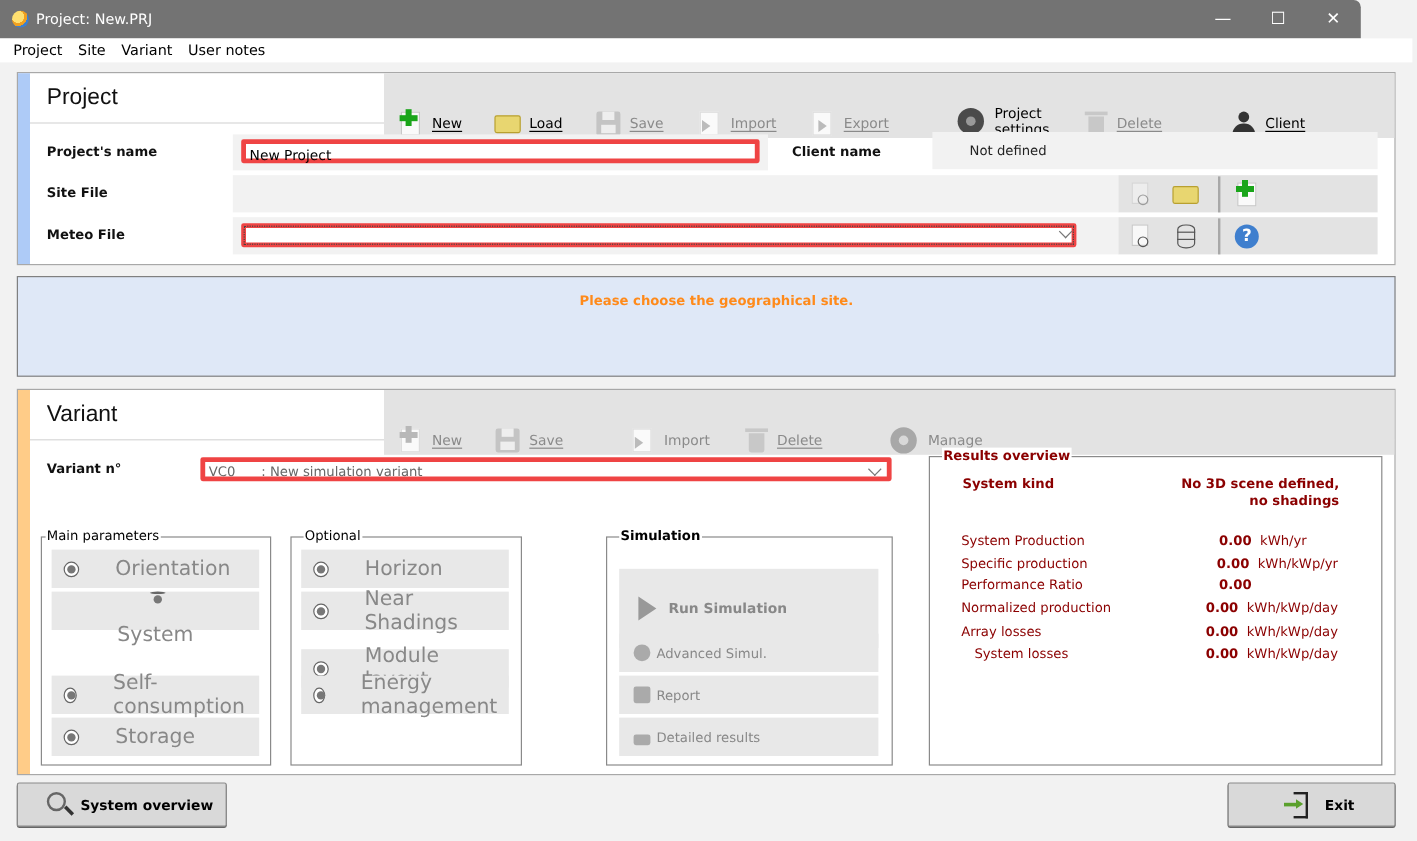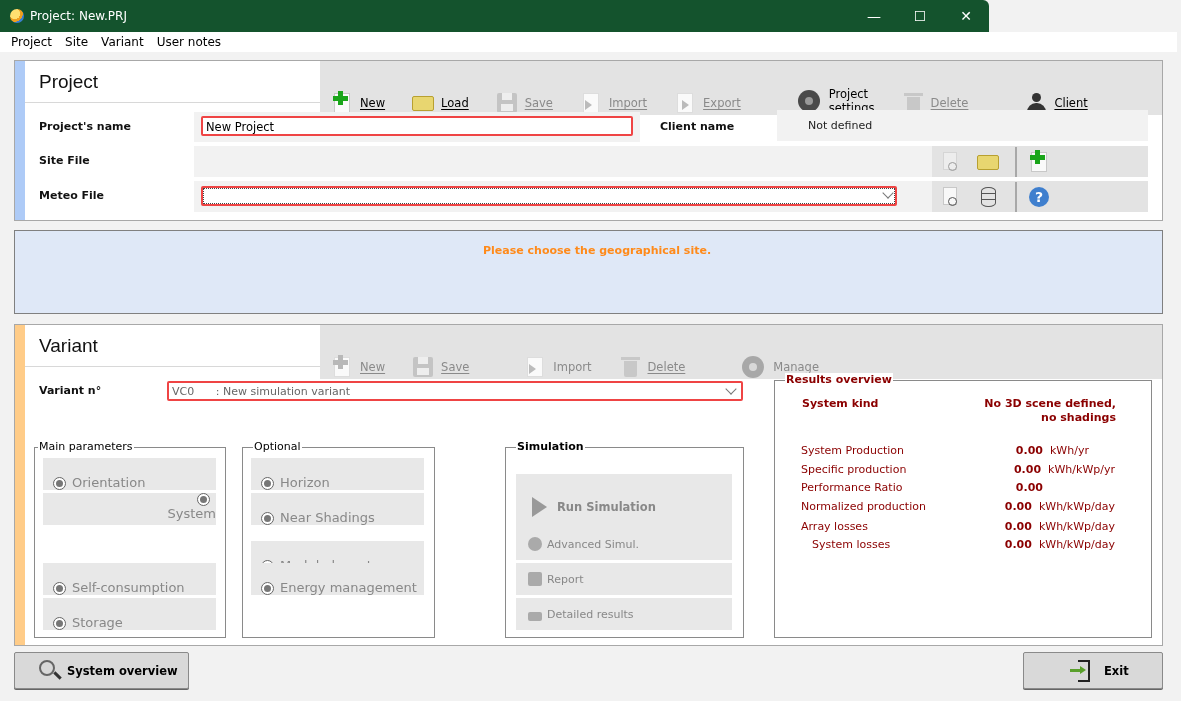--- a/index.html
+++ b/index.html
@@ -5,22 +5,22 @@
   * { box-sizing: border-box; margin: 0; padding: 0; }
   html, body { width: 1181px; height: 701px; overflow: hidden; }
   body {
     font-family: "DejaVu Sans", sans-serif;
     font-size: 12px;
     background: #f2f2f2;
     color: #000;
     position: relative;
   }
   .titlebar {
-    position: absolute; left: 0; top: 0; width: 989px; height: 32px;
-    background: #14532d; color: #fff;
+    position: absolute; left: 0; top: 0; width: 1134px; height: 32px;
+    background: #737373; color: #fff;
     display: flex; align-items: center;
     border-top-right-radius: 6px;
   }
   .titlebar .app-icon {
     width: 14px; height: 14px; margin-left: 10px; margin-right: 6px;
     border-radius: 50%;
     background: radial-gradient(circle at 35% 35%, #ffe070 0 40%, #f0a020 41% 60%, #3b7fd0 61%);
   }
   .titlebar .title { font-size: 12px; }
   .titlebar .win-btns { margin-left: auto; display: flex; }
@@ -82,21 +82,21 @@
   .magnifier-doc { position: absolute; left: 5px; top: 2px; width: 14px; height: 18px; background: #f8f8f8; border: 1px solid #c8c8c8; }
   .magnifier-doc::after { content: ""; position: absolute; left: 4px; top: 9px; width: 7px; height: 7px; border: 1.5px solid #555; border-radius: 50%; }
   .db { position: absolute; left: 5px; top: 2px; width: 15px; height: 20px; border: 1.5px solid #555; border-radius: 7px/4px; }
   .db::before { content: ""; position: absolute; left: -1px; right: -1px; top: 5px; height: 0; border-top: 1.5px solid #555; }
   .db::after { content: ""; position: absolute; left: -1px; right: -1px; top: 11px; height: 0; border-top: 1.5px solid #555; }
 
   
   .form-label { position: absolute; font-weight: bold; font-size: 11px; color: #111; }
   .cell-bg { position: absolute; background: #f2f2f2; }
   .input-box {
-    position: absolute; background: #fff; border: 2px solid #ef4444; border-radius: 2px;
+    position: absolute; background: #fff; border: 4px solid #ef4444; border-radius: 2px;
     font-size: 11.5px; padding: 1px 3px; height: 20px; line-height: 16px;
   }
   .combo-dotted { outline: 1px dotted #444; outline-offset: -3px; }
   .combo-chev { position: absolute; right: 6px; top: 3px; width: 8px; height: 8px; border-right: 1px solid #777; border-bottom: 1px solid #777; transform: rotate(45deg); }
   .btn-strip { position: absolute; background: #e3e3e3; display: flex; align-items: center; }
   .strip-sep { width: 2px; height: 30px; background: #a8a8a8; }
 
   
   .message-band {
     position: absolute; left: 14px; top: 230px; width: 1149px; height: 84px;
@@ -106,21 +106,21 @@
 
   
   .fieldset {
     position: absolute; border: 1px solid #8a8a8a;
   }
   .fieldset .legend {
     position: absolute; top: -8px; left: 5px; background: #fff; font-size: 11px; padding: 0 1px; line-height: 14px;
   }
   .opt-btn {
     position: absolute; left: 8px; width: 173px; height: 32px; background: #e8e8e8;
-    display: flex; align-items: flex-end; color: #888; font-size: 13px;
+    display: flex; align-items: center; color: #888; font-size: 17px; gap: 24px;
   }
   .radio { width: 13px; height: 13px; border-radius: 50%; border: 1px solid #666; margin: 0 6px 0 10px; position: relative; background: #fff; }
   .radio::after { content: ""; position: absolute; left: 2px; top: 2px; width: 7px; height: 7px; border-radius: 50%; background: #777; }
   .sim-btn {
     position: absolute; left: 10px; width: 216px; background: #e8e8e8;
     display: flex; align-items: center; color: #888; font-size: 11px;
   }
   .play { width: 0; height: 0; border-left: 15px solid #999; border-top: 10px solid transparent; border-bottom: 10px solid transparent; margin: 0 10px 0 16px; }
   .small-ic { width: 14px; height: 14px; margin: 0 5px 0 12px; background: #aaa; border-radius: 2px; }
 

